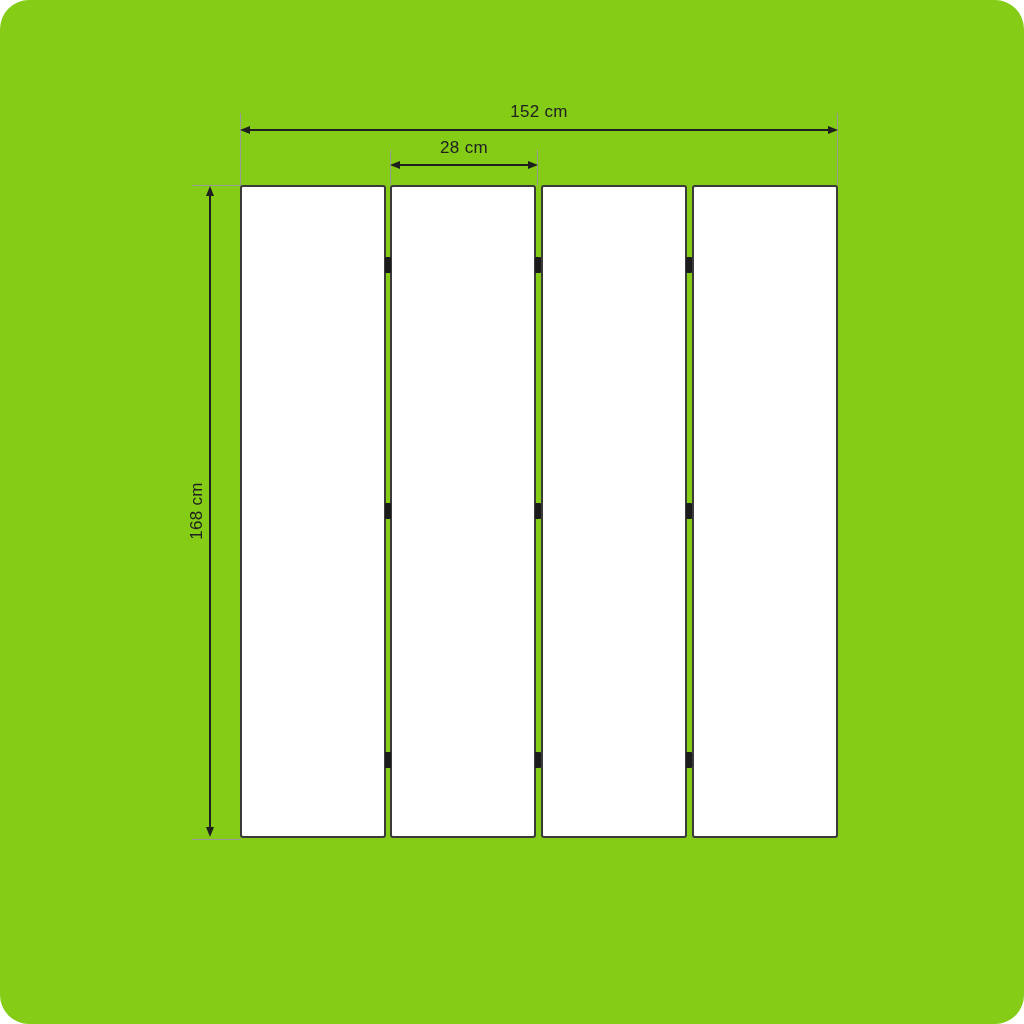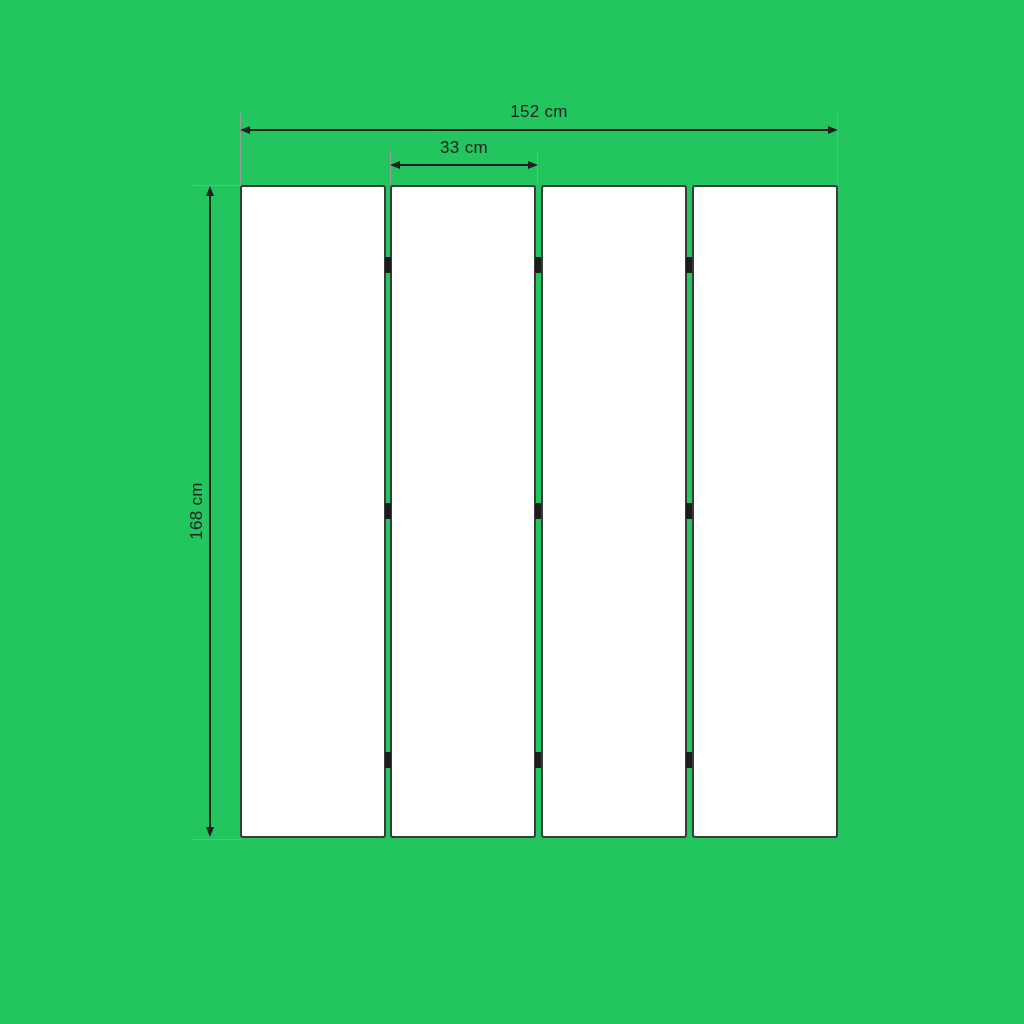--- a/index.html
+++ b/index.html
@@ -4,23 +4,24 @@
 <style>
   html, body {
     margin: 0;
     padding: 0;
     background: #ffffff;
   }
   .canvas {
     position: relative;
     width: 1024px;
     height: 1024px;
-    background: #22c55e;
+    background: #84cc16;
     font-family: "Liberation Sans", "DejaVu Sans", sans-serif;
     overflow: hidden;
+    border-radius: 29px;
   }
 
   
   .panel {
     position: absolute;
     top: 185px;
     width: 146px;
     height: 653px;
     box-sizing: border-box;
     border: 2px solid #3a3a3a;
@@ -145,21 +146,21 @@
     <div class="arrow arrow-right" style="left:828px; top:126px;"></div>
     <div class="dim-label label-152">152 cm</div>
   </div>
 
   <div>
     <div class="ext-line-v" style="left:390px; top:150px; height:35px;"></div>
     <div class="ext-line-v" style="left:537px; top:150px; height:35px;"></div>
     <div class="dim-line-h" style="left:397px; top:164px; width:133px;"></div>
     <div class="arrow arrow-left" style="left:390px; top:161px;"></div>
     <div class="arrow arrow-right" style="left:528px; top:161px;"></div>
-    <div class="dim-label label-38">33 cm</div>
+    <div class="dim-label label-38">28 cm</div>
   </div>
 
   <div>
     <div class="ext-line-h" style="left:192px; top:185px; width:49px;"></div>
     <div class="ext-line-h" style="left:192px; top:839px; width:49px;"></div>
     <div class="dim-line-v" style="left:209px; top:194px; height:635px;"></div>
     <div class="arrow arrow-up" style="left:206px; top:186px;"></div>
     <div class="arrow arrow-down" style="left:206px; top:827px;"></div>
     <div class="dim-label label-168">168 cm</div>
   </div>

